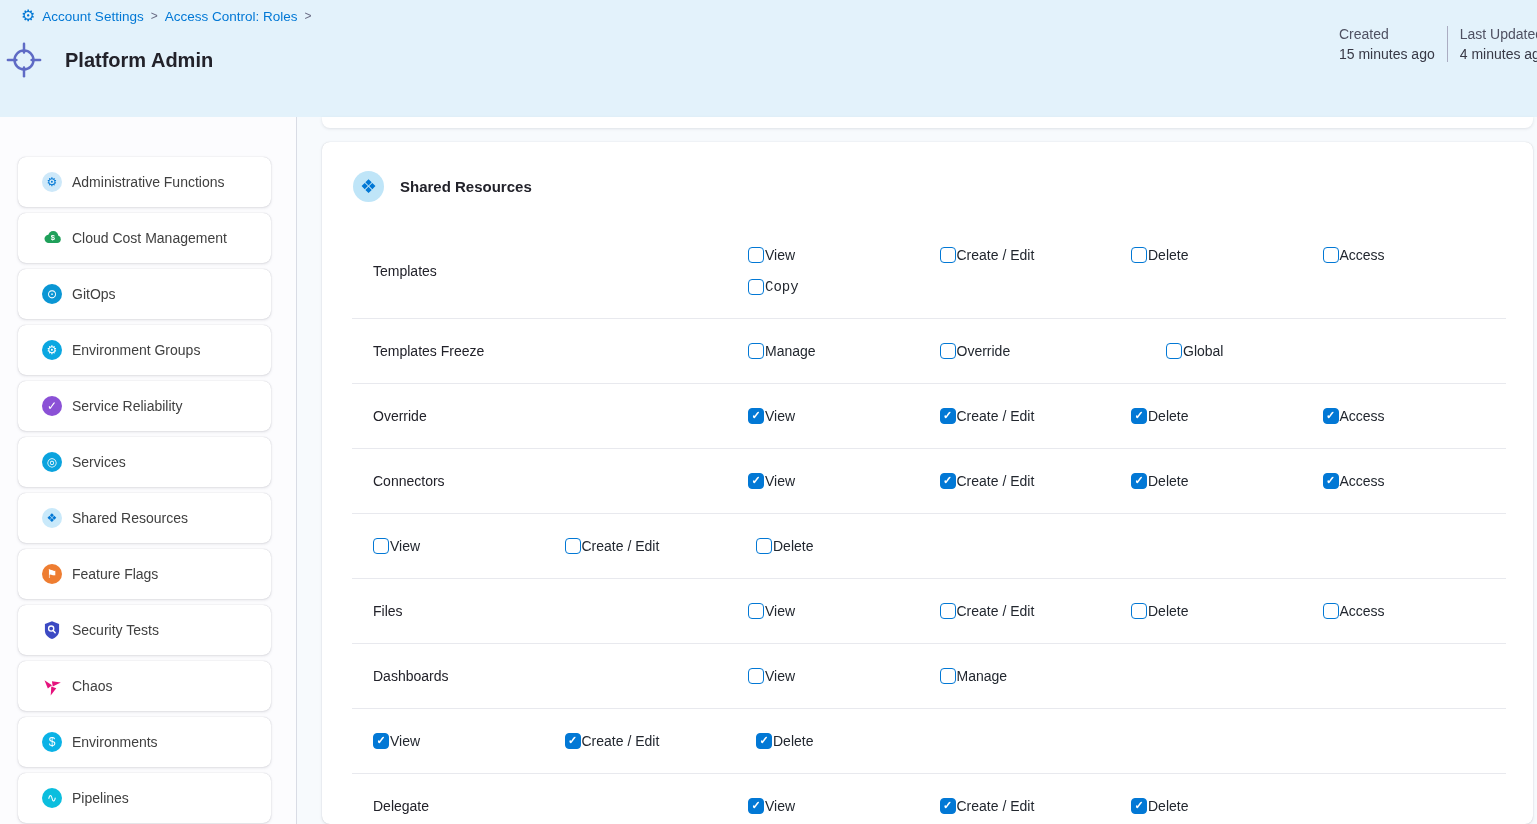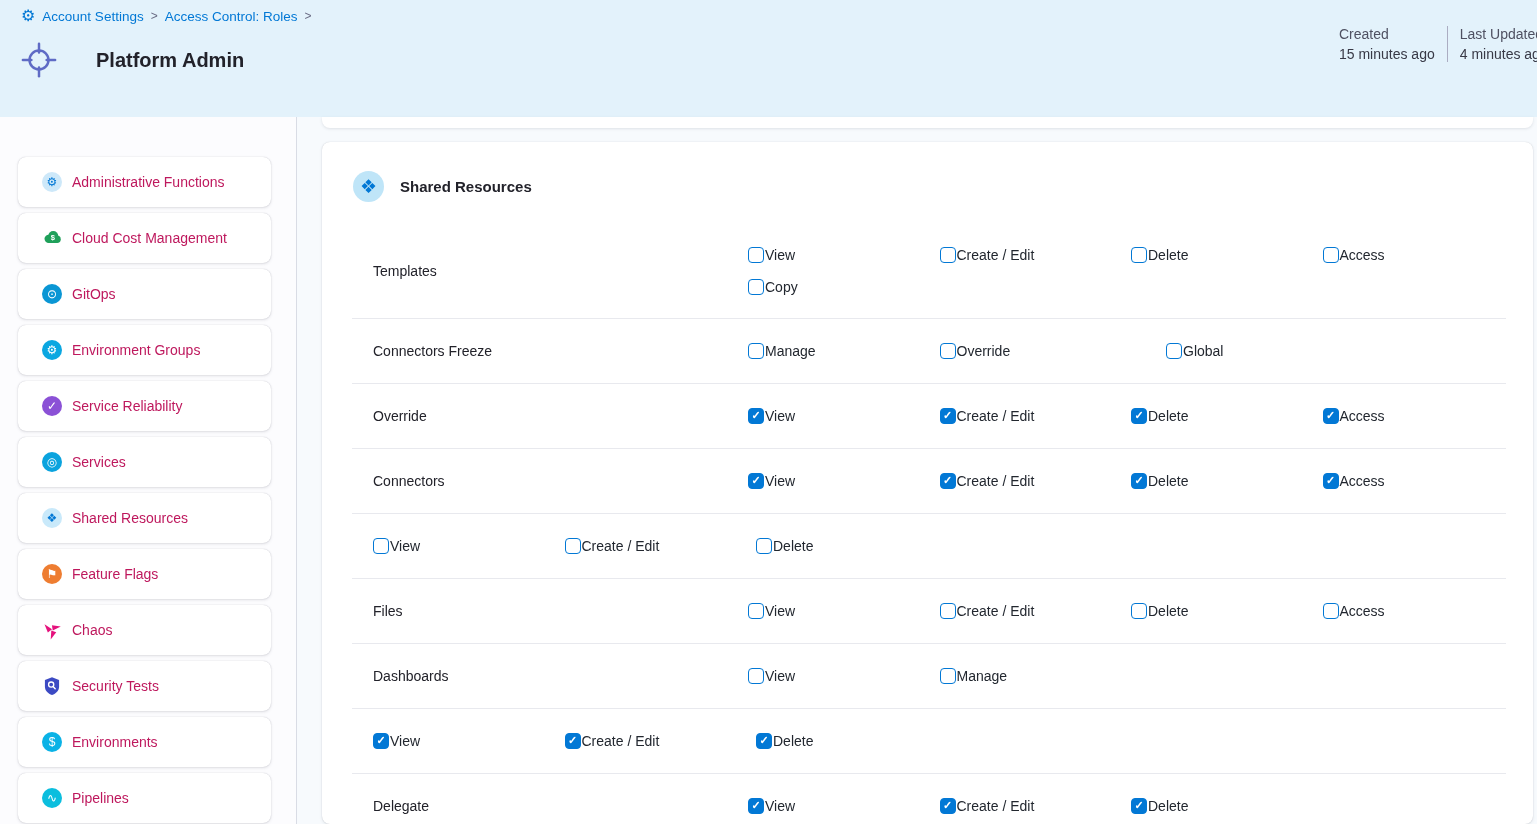--- a/index.html
+++ b/index.html
@@ -15,41 +15,41 @@
     background:var(--header_bg,#E3F2FB);
   }
   .breadcrumb {
     position:absolute; top:8px; left:21px; display:flex; align-items:center;
     gap:7px; font-size:13.5px;
   }
   .crumb-gear { color:var(--accent,#0278D5); font-size:16px; line-height:1; }
   .crumb-link { color:var(--accent,#0278D5); cursor:pointer; }
   .crumb-sep { color:#6B6D85; font-size:12px; }
   .title-row {
-    position:absolute; top:41px; left:20px; display:flex; align-items:center; gap:38px;
+    position:absolute; top:41px; left:5px; display:flex; align-items:center; gap:22px;
   }
   .page-title { font-size:20px; font-weight:700; margin:0; color:#22222A; }
   .meta { position:absolute; top:26px; left:1339px; display:flex; align-items:stretch; }
   .meta-block { display:flex; flex-direction:column; gap:4px; font-size:14px; white-space:nowrap; }
   .meta-label { color:#4F5162; }
   .meta-value { color:#383946; }
   .meta-divider { width:1px; background:#ABADC2; margin:0 12px; }
   
   .sidebar {
     position:absolute; top:117px; left:0; width:297px; height:707px;
     background:#FCFCFE; border-right:1px solid #D9DCE5; padding:40px 0 0 18px;
   }
   .side-item {
     width:253px; height:50px; background:#fff; border-radius:8px;
     box-shadow:0 0 1px rgba(40,41,61,.25), 0 1px 3px rgba(96,97,112,.18);
     display:flex; align-items:center; padding-left:24px; margin-bottom:6px;
     cursor:pointer;
   }
   .side-icon { width:20px; height:20px; margin-right:10px; display:flex; align-items:center; justify-content:center; flex:0 0 20px; }
-  .side-label { font-size:14px; color:#be185d; }
+  .side-label { font-size:14px; color:#404040; }
   .icon-circle { border-radius:50%; display:flex; align-items:center; justify-content:center; line-height:1; }
   
   .main { position:absolute; top:117px; left:297px; width:1240px; height:707px; background:#F7FAFD; }
   .prev-card-bottom {
     position:absolute; top:0; left:25px; width:1211px; height:11px; background:#fff;
     border-radius:0 0 8px 8px; box-shadow:0 1px 3px rgba(96,97,112,.16);
   }
   .card {
     position:absolute; top:25px; left:25px; width:1211px; height:682px; background:#fff;
     border-radius:8px; box-shadow:0 0 1px rgba(40,41,61,.2), 0 1px 3px rgba(96,97,112,.16);
@@ -174,45 +174,45 @@
         <span class="side-icon">
           <span class="icon-circle" style="height: 20px; width: 20px; background: rgb(238, 125, 49);">
             <span style="color: rgb(255, 255, 255); font-size: 12px;">⚑</span>
           </span>
         </span>
         <span class="side-label">Feature Flags</span>
       </div>
       <div class="side-item">
         <span class="side-icon">
           <svg viewBox="0 0 24 24" width="20" height="20">
+            <path d="M12 1.5 L20.5 4.8 V12.5 C20.5 17.5 16.8 21 12 22.7 C7.2 21 3.5 17.5 3.5 12.5 V4.8 Z" fill="#3C4AC3"></path>
+            <circle cx="11" cy="10.3" r="3.1" fill="none" stroke="#fff" stroke-width="1.6"></circle>
+            <line x1="13.3" y1="12.6" x2="15.8" y2="15.2" stroke="#fff" stroke-width="1.8" stroke-linecap="round"></line>
+          </svg>
+        </span>
+        <span class="side-label">Security Tests</span>
+      </div>
+      <div class="side-item">
+        <span class="side-icon">
+          <svg viewBox="0 0 24 24" width="20" height="20">
             <g transform="rotate(0 12 12)" fill="#E5127D">
               <polygon points="12,11 3,5 7,15"></polygon>
             </g>
             <g transform="rotate(120 12 12)" fill="#E5127D">
               <polygon points="12,11 3,5 7,15"></polygon>
             </g>
             <g transform="rotate(240 12 12)" fill="#E5127D">
               <polygon points="12,11 3,5 7,15"></polygon>
             </g>
           </svg>
         </span>
         <span class="side-label">Chaos</span>
       </div>
       <div class="side-item">
         <span class="side-icon">
-          <svg viewBox="0 0 24 24" width="20" height="20">
-            <path d="M12 1.5 L20.5 4.8 V12.5 C20.5 17.5 16.8 21 12 22.7 C7.2 21 3.5 17.5 3.5 12.5 V4.8 Z" fill="#3C4AC3"></path>
-            <circle cx="11" cy="10.3" r="3.1" fill="none" stroke="#fff" stroke-width="1.6"></circle>
-            <line x1="13.3" y1="12.6" x2="15.8" y2="15.2" stroke="#fff" stroke-width="1.8" stroke-linecap="round"></line>
-          </svg>
-        </span>
-        <span class="side-label">Security Tests</span>
-      </div>
-      <div class="side-item">
-        <span class="side-icon">
           <span class="icon-circle" style="height: 20px; width: 20px; background: rgb(10, 178, 230);">
             <span style="color: rgb(255, 255, 255); font-size: 12px;">$</span>
           </span>
         </span>
         <span class="side-label">Environments</span>
       </div>
       <div class="side-item">
         <span class="side-icon">
           <span class="icon-circle" style="height: 20px; width: 20px; background: rgb(11, 190, 222);">
             <span style="color: rgb(255, 255, 255); font-size: 12px;">∿</span>
@@ -247,29 +247,29 @@
               <span class="perm-label">Create / Edit</span>
             </label>
             <label class="perm" style="grid-area: 1 / 3;">
               <span class="cb"></span>
               <span class="perm-label">Delete</span>
             </label>
             <label class="perm" style="grid-area: 1 / 4;">
               <span class="cb"></span>
               <span class="perm-label">Access</span>
             </label>
-            <label class="perm" style="grid-area: 2 / 1;">
+            <label class="perm" style="grid-area: 2 / 1; font-family: Liberation Mono, monospace;">
               <span class="cb"></span>
               <span class="perm-label">Copy</span>
             </label>
           </div>
         </div>
         <div class="row-sep"></div>
         <div class="perm-row">
-          <span class="resource-label">Connectors Freeze</span>
+          <span class="resource-label">Templates Freeze</span>
           <div class="perm-grid">
             <label class="perm" style="grid-area: 1 / 1;">
               <span class="cb"></span>
               <span class="perm-label">Manage</span>
             </label>
             <label class="perm" style="grid-area: 1 / 2;">
               <span class="cb"></span>
               <span class="perm-label">Override</span>
             </label>
             <label class="perm" style="grid-area: 1 / 3; padding-left: 35px;">

